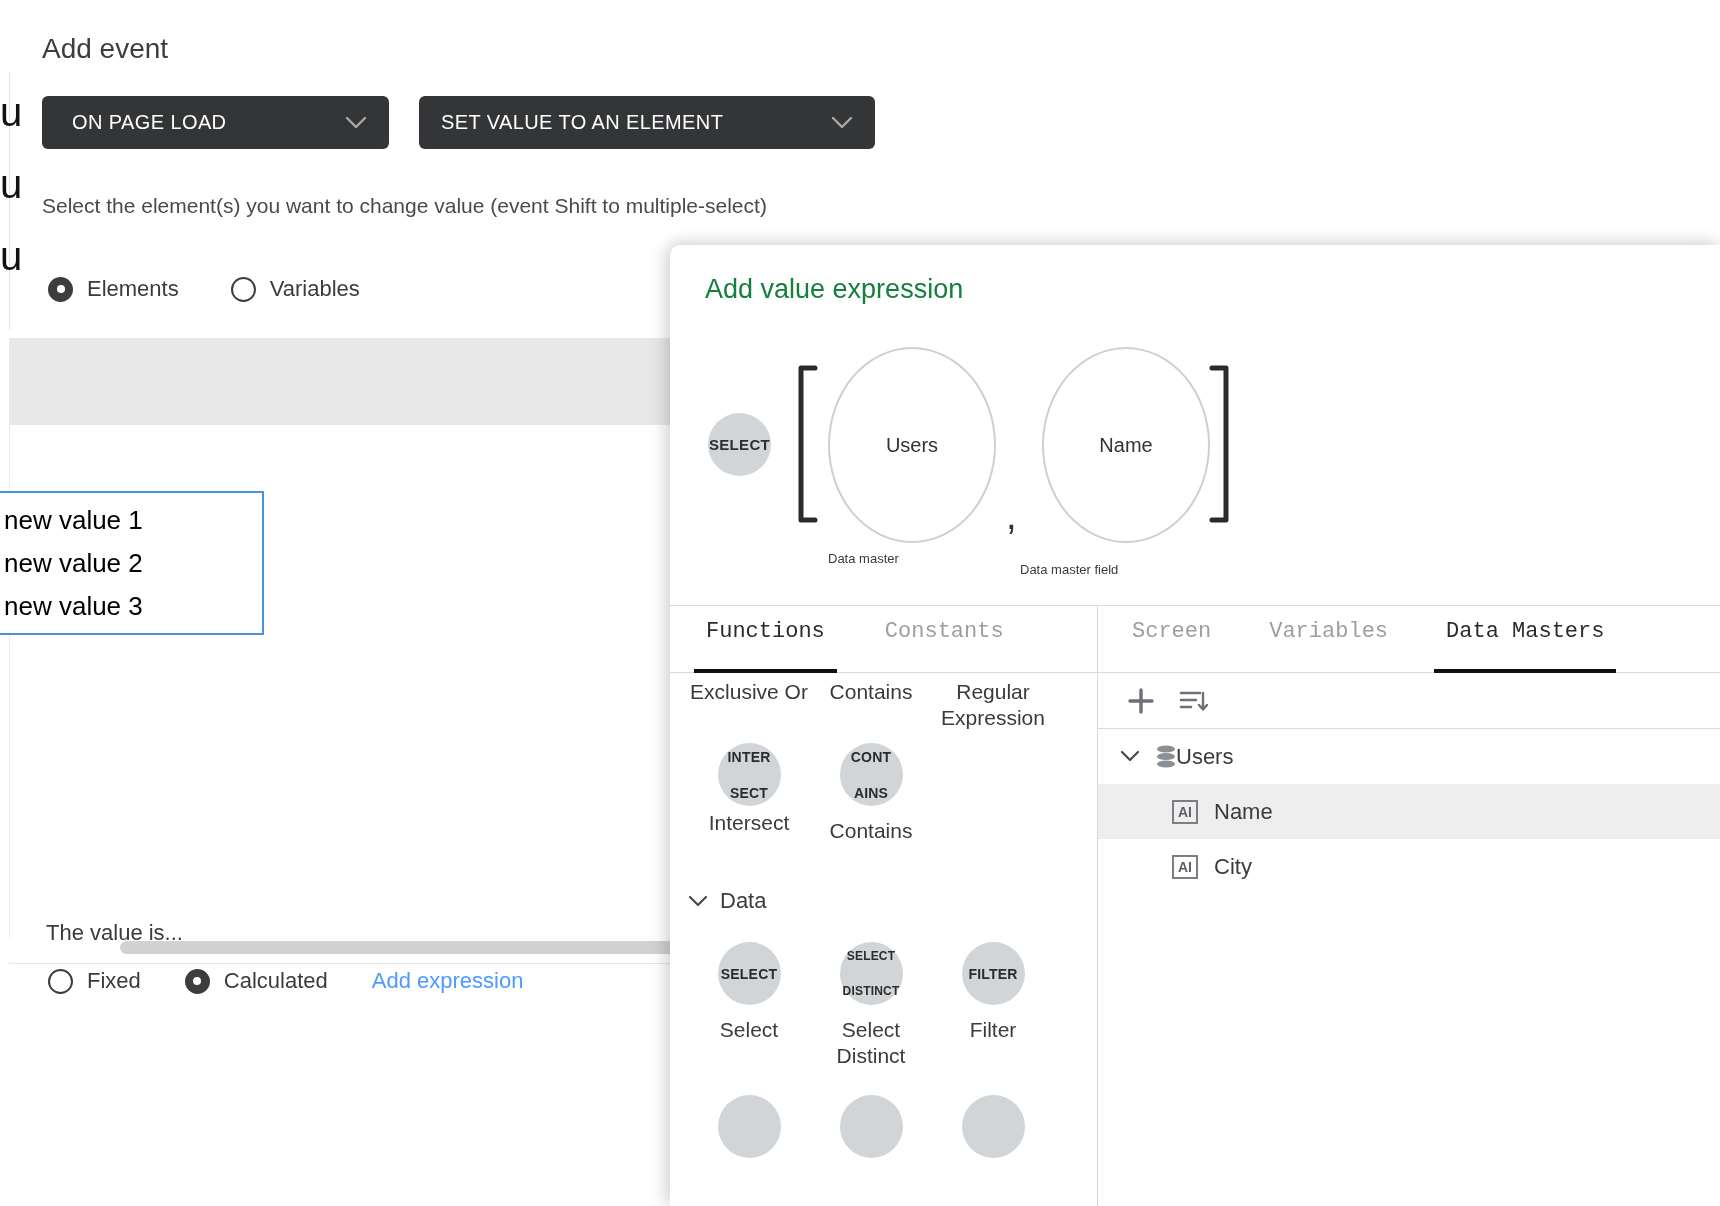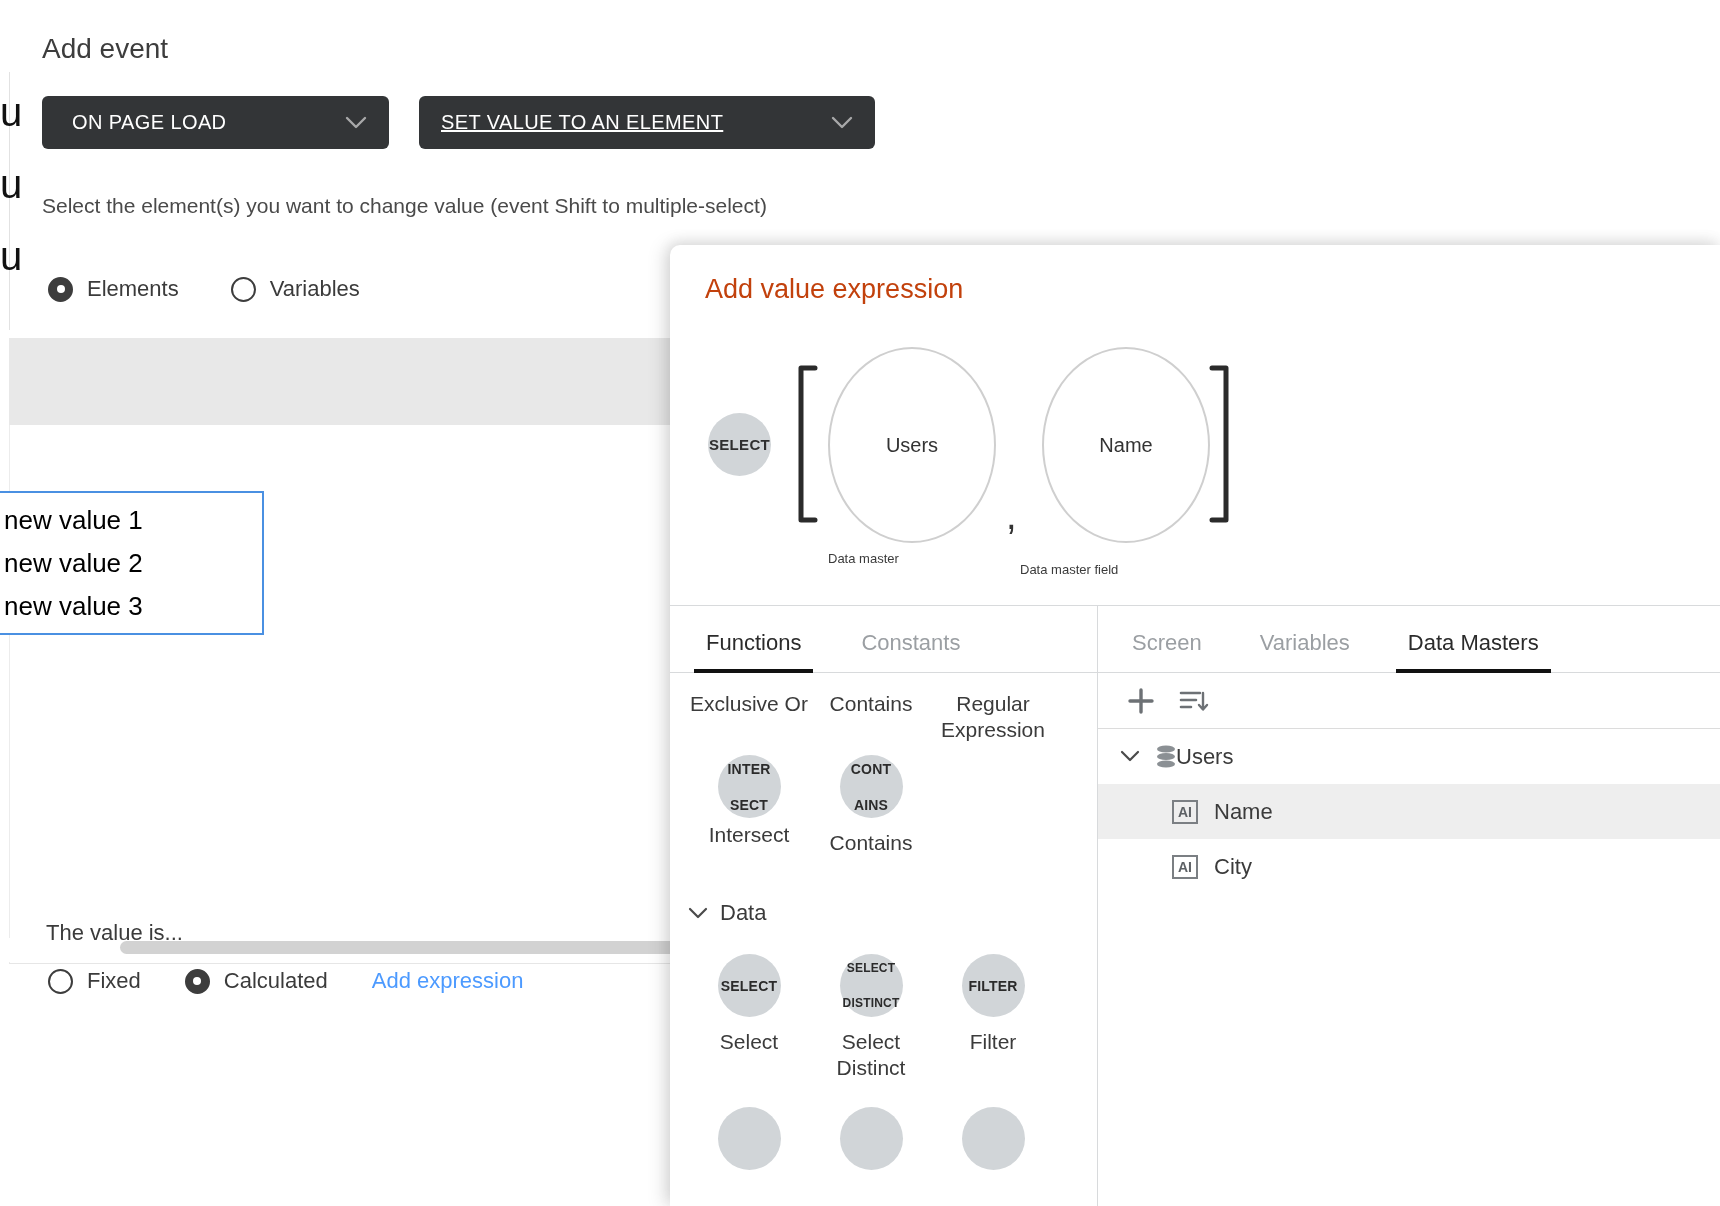--- a/index.html
+++ b/index.html
@@ -24,21 +24,21 @@
 
   .dd{
     position:absolute;height:53px;background:#333537;border-radius:6px;
     display:flex;align-items:center;color:#fff;
     font-size:20px;letter-spacing:.4px;box-sizing:border-box;padding:0 22px;
     cursor:pointer;
   }
   .dd .lbl{flex:1;white-space:nowrap;}
   .dd .chev{margin-left:14px;opacity:.75;display:flex;}
   #dd-trigger{left:42px;top:96px;width:347px;padding-left:30px;}
-  #dd-action{left:419px;top:96px;width:456px;text-decoration:underline;}
+  #dd-action{left:419px;top:96px;width:456px;}
 
   .helper{position:absolute;left:42px;top:194px;font-size:21px;color:#4a4a4a;}
 
   .radio-row{position:absolute;left:48px;top:276px;display:flex;align-items:flex-end;gap:52px;}
   .rwrap{display:flex;align-items:center;gap:14px;cursor:pointer;}
   .radio{width:25px;height:25px;border-radius:50%;border:2.5px solid #3d3d3d;box-sizing:border-box;
      display:flex;align-items:center;justify-content:center;background:#fff;}
   .radio.on{background:#3d3d3d;}
   .radio.on::after{content:"";width:8px;height:8px;border-radius:50%;background:#fff;}
   .radio.off{border-color:#3d3d3d;}
@@ -66,21 +66,21 @@
   .vrow{position:absolute;left:48px;top:968px;display:flex;align-items:center;gap:44px;}
   .vrow .link{font-size:22px;color:#4c9aff;cursor:pointer;}
 
   
   .panel{
     position:absolute;left:670px;top:245px;width:1050px;height:961px;
     background:#fff;border-radius:10px 0 0 0;
     box-shadow:-6px 0 18px rgba(0,0,0,.13), 0 -4px 14px rgba(0,0,0,.08);
     overflow:hidden;
   }
-  .p-title{position:absolute;left:35px;top:29px;font-size:27px;color:#c2410c;}
+  .p-title{position:absolute;left:35px;top:29px;font-size:27px;color:#15803d;}
 
   
   .expr{position:absolute;left:0;top:95px;width:100%;height:240px;}
   .sel-pill{position:absolute;left:38px;top:73px;width:63px;height:63px;border-radius:50%;
      background:#d1d5d8;display:flex;align-items:center;justify-content:center;
      font-size:15px;font-weight:700;color:#2f2f2f;letter-spacing:.3px;cursor:pointer;}
   .brk{position:absolute;font-size:0;}
   .brk svg{display:block;}
   .slot{position:absolute;border:2px solid #cfcfcf;border-radius:50%;background:#fff;
      display:flex;align-items:center;justify-content:center;cursor:pointer;}
@@ -88,21 +88,21 @@
   .slot-cap{position:absolute;font-size:13px;color:#3b3b3b;text-align:left;}
   .comma{position:absolute;font-size:38px;color:#333;line-height:1;}
 
   
   .split-top-border{position:absolute;left:0;top:360px;width:1050px;height:1px;background:#d8dadc;}
   .left-col{position:absolute;left:0;top:361px;width:427px;height:600px;background:#fff;
      border-right:1px solid #d8dadc;}
   .right-col{position:absolute;left:428px;top:361px;width:622px;height:600px;background:#fff;}
 
   .tabs{position:relative;height:66px;border-bottom:1px solid #d8dadc;display:flex;align-items:flex-end;}
-  .tab{position:relative;font-size:22px;padding:0 4px 16px 4px;color:#9b9fa3;cursor:pointer;white-space:nowrap;}
+  .tab{position:relative;font-size:22px;padding:0 4px 28px 4px;color:#9b9fa3;cursor:pointer;white-space:nowrap;font-family:Liberation Mono, monospace;}
   .tab.active{color:#2b2b2b;}
   .tab.active::after{content:"";position:absolute;left:-8px;right:-8px;bottom:-1px;height:4px;background:#111;}
   .left-col .tabs{padding-left:32px;gap:52px;}
   .right-col .tabs{padding-left:30px;gap:50px;}
 
   
   .fn-area{position:absolute;left:0;top:67px;width:427px;height:533px;overflow:hidden;}
   .fn-grid{display:flex;flex-wrap:wrap;padding:0 18px;}
   .fn-cell{width:122px;display:flex;flex-direction:column;align-items:center;cursor:pointer;}
   .fn-cap{font-size:21px;color:#3b3b3b;text-align:center;line-height:26px;}
@@ -233,21 +233,21 @@
     <div class="split-top-border"></div>
 
     <div class="left-col">
       <div class="tabs">
         <div class="tab active">Functions</div>
         <div class="tab">Constants</div>
       </div>
 
       <div class="fn-area">
 
-        <div class="fn-grid" style="margin-top:18px;">
+        <div class="fn-grid" style="margin-top:6px;">
           <div class="fn-cell">
             <div class="fn-cap">Exclusive Or</div>
           </div>
           <div class="fn-cell">
             <div class="fn-cap">Contains</div>
           </div>
           <div class="fn-cell">
             <div class="fn-cap">Regular Expression</div>
           </div>
         </div>

